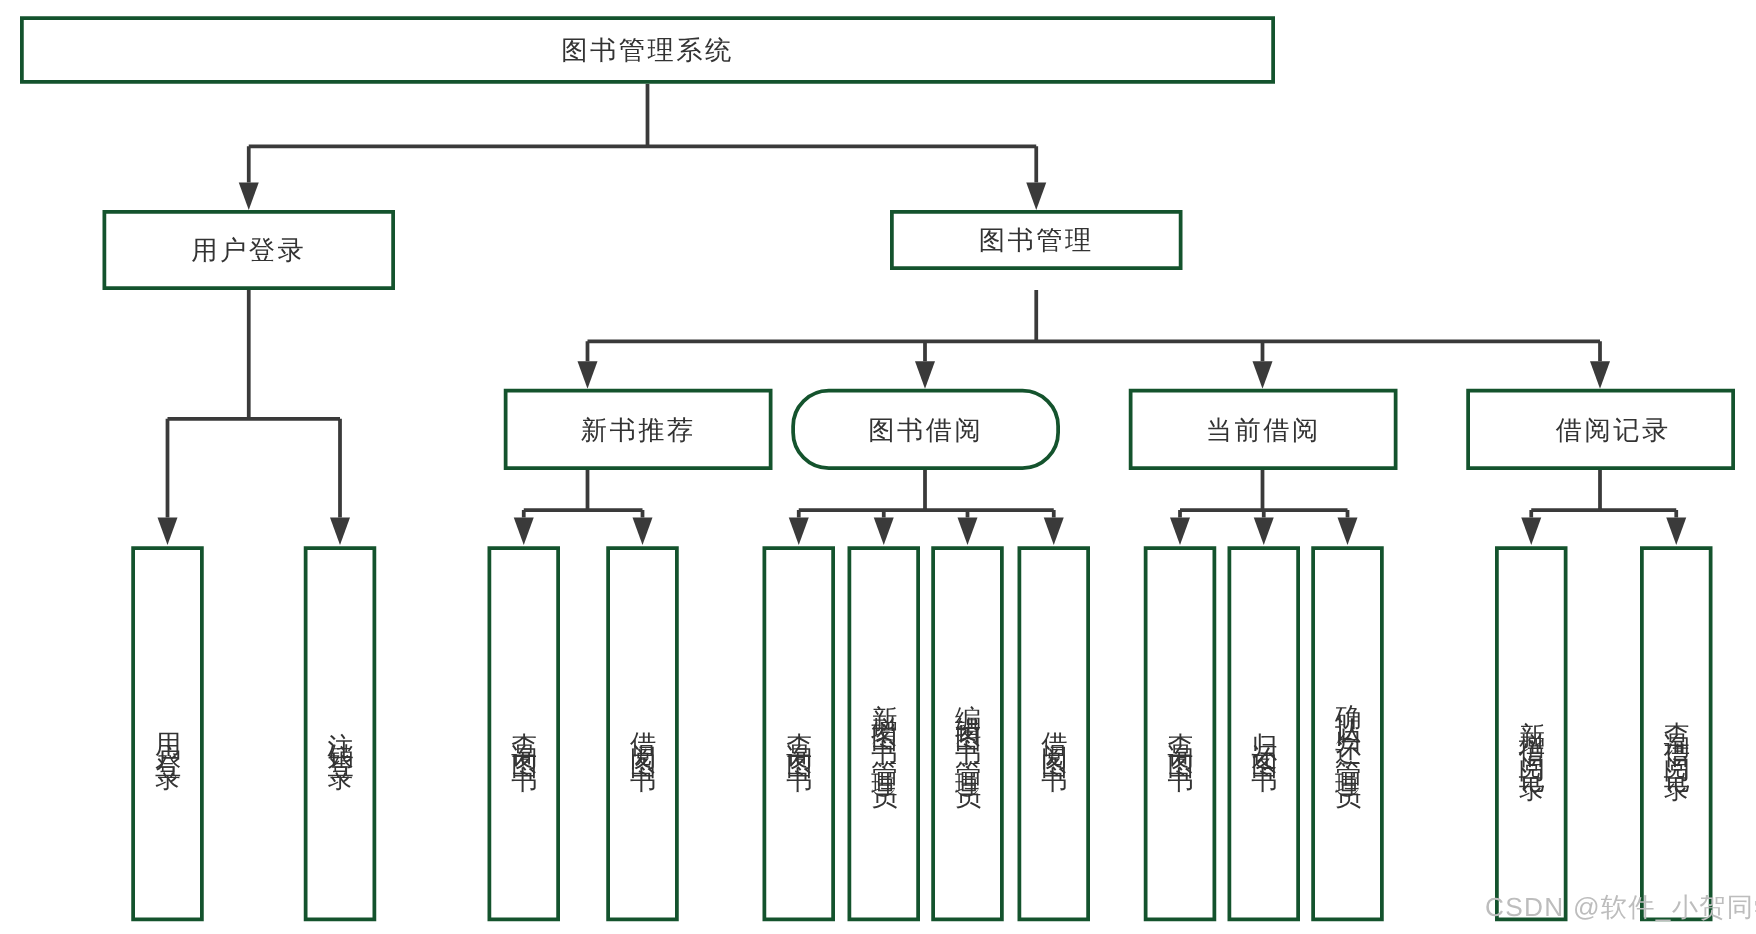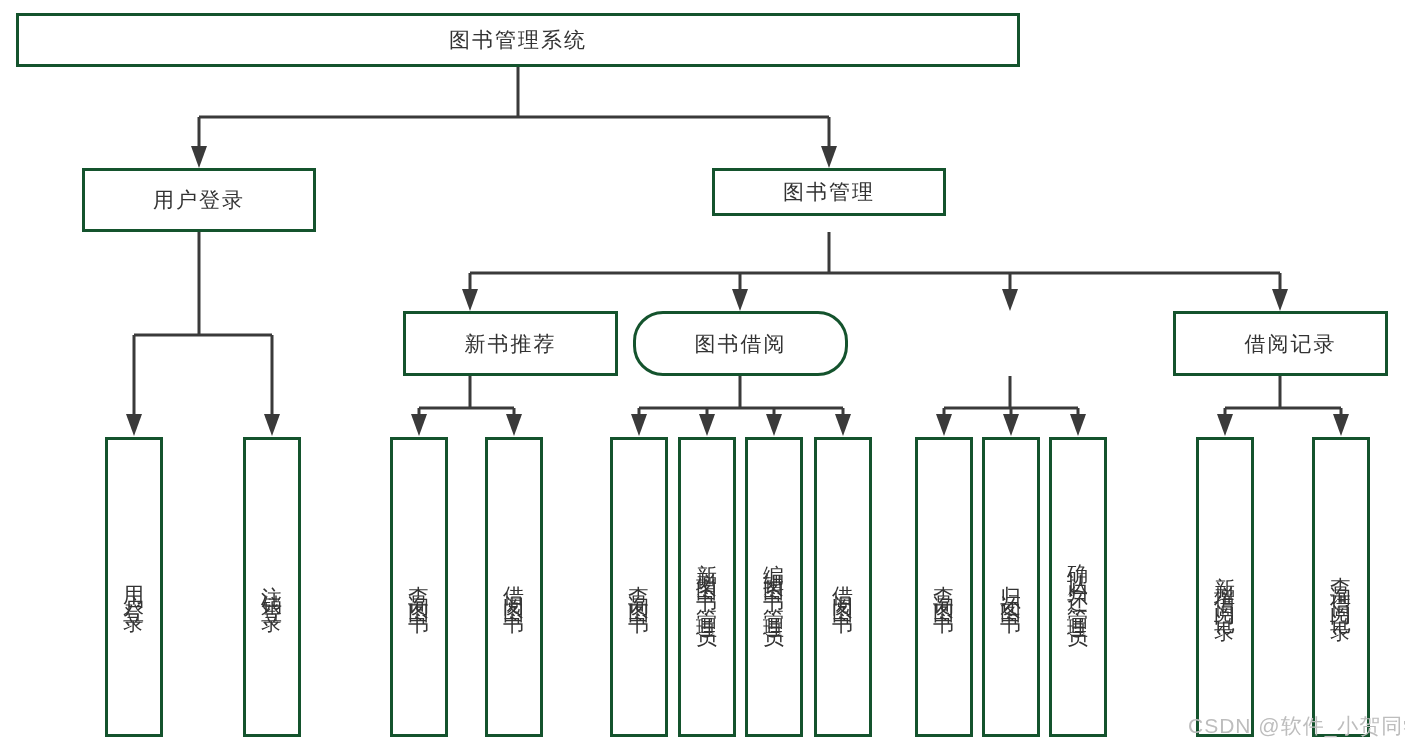--- a/index.html
+++ b/index.html
@@ -104,20 +104,23 @@
   <div class="node hnode l2b">
     <span class="label">图书管理</span>
   </div>
 
   <div class="node hnode l3 l3a">
     <span class="label">新书推荐</span>
   </div>
   <div class="node hnode l3 l3b">
     <span class="label">图书借阅</span>
   </div>
+  <div class="node hnode l3 l3c">
+    <span class="label">当前借阅</span>
+  </div>
   <div class="node hnode l3 l3d">
     <span class="label">借阅记录</span>
   </div>
 
   <div class="node leaf f1">
     <span class="label">用户登录</span>
   </div>
   <div class="node leaf f2">
     <span class="label">注销登录</span>
   </div>

